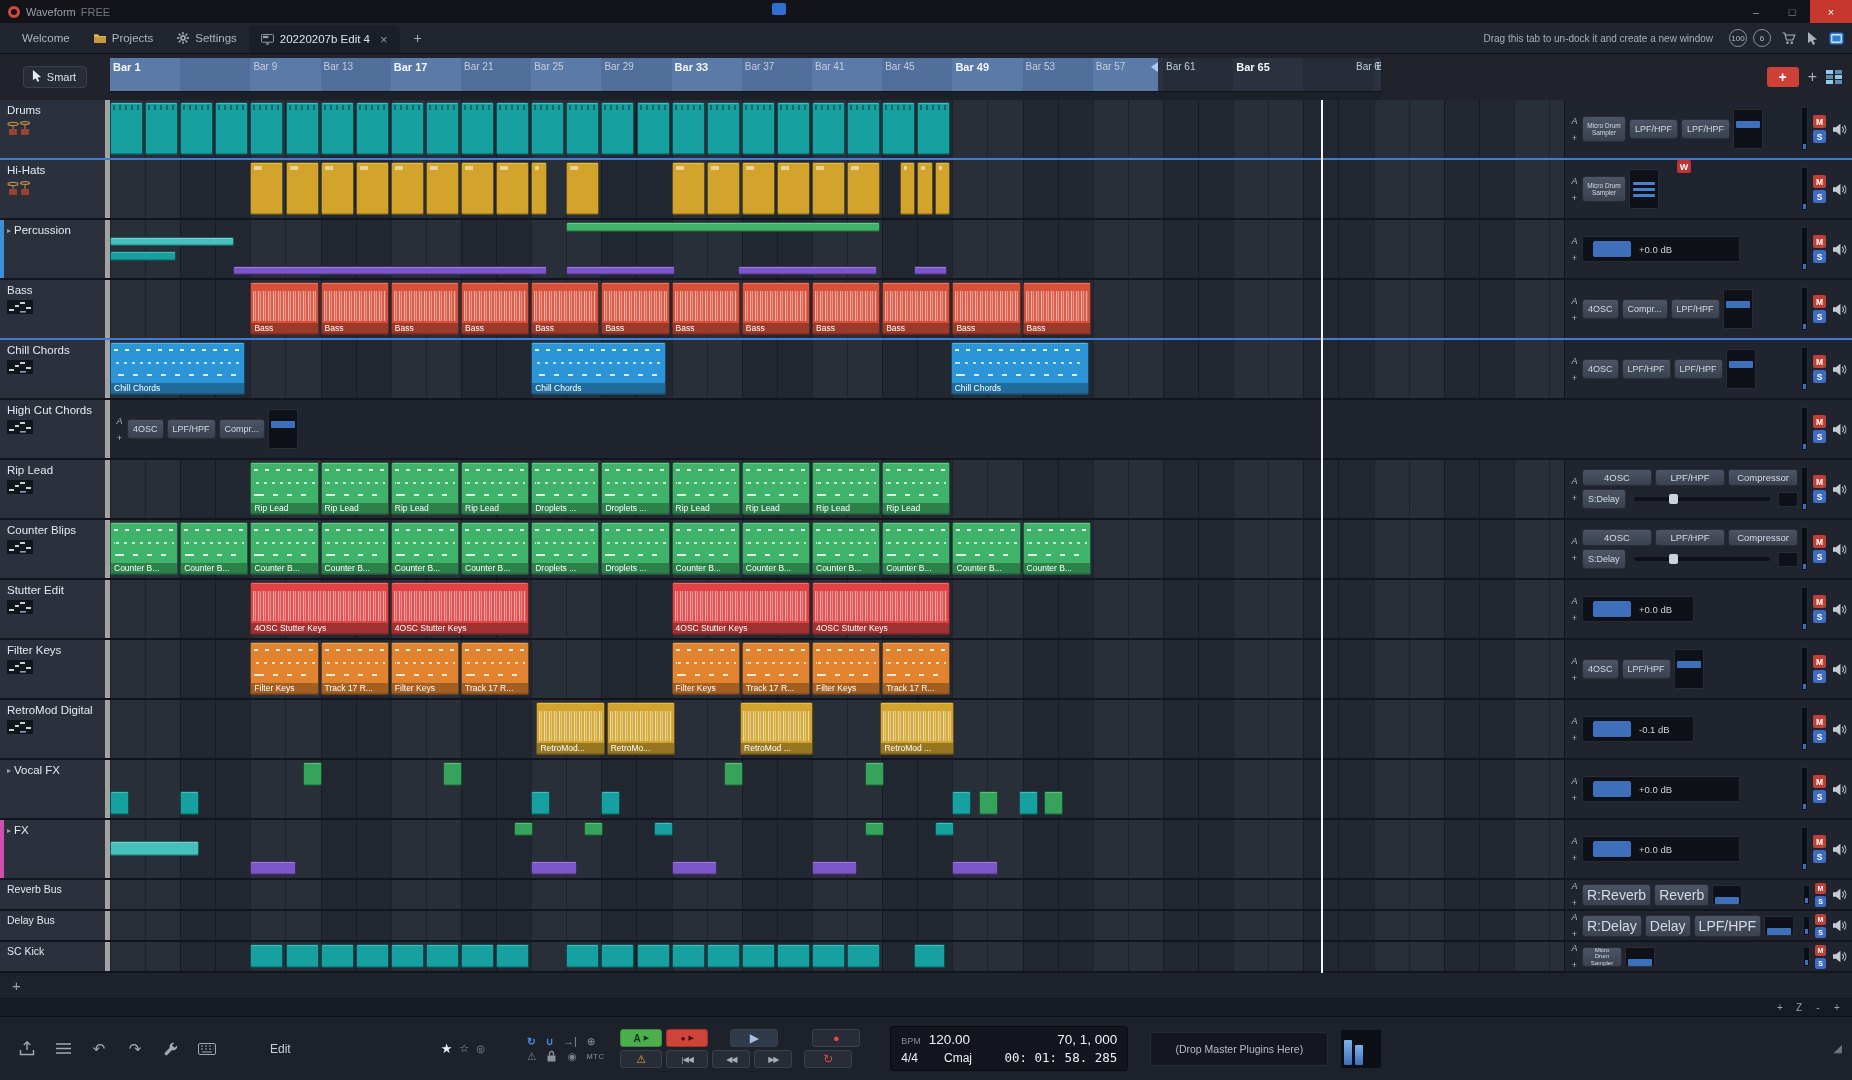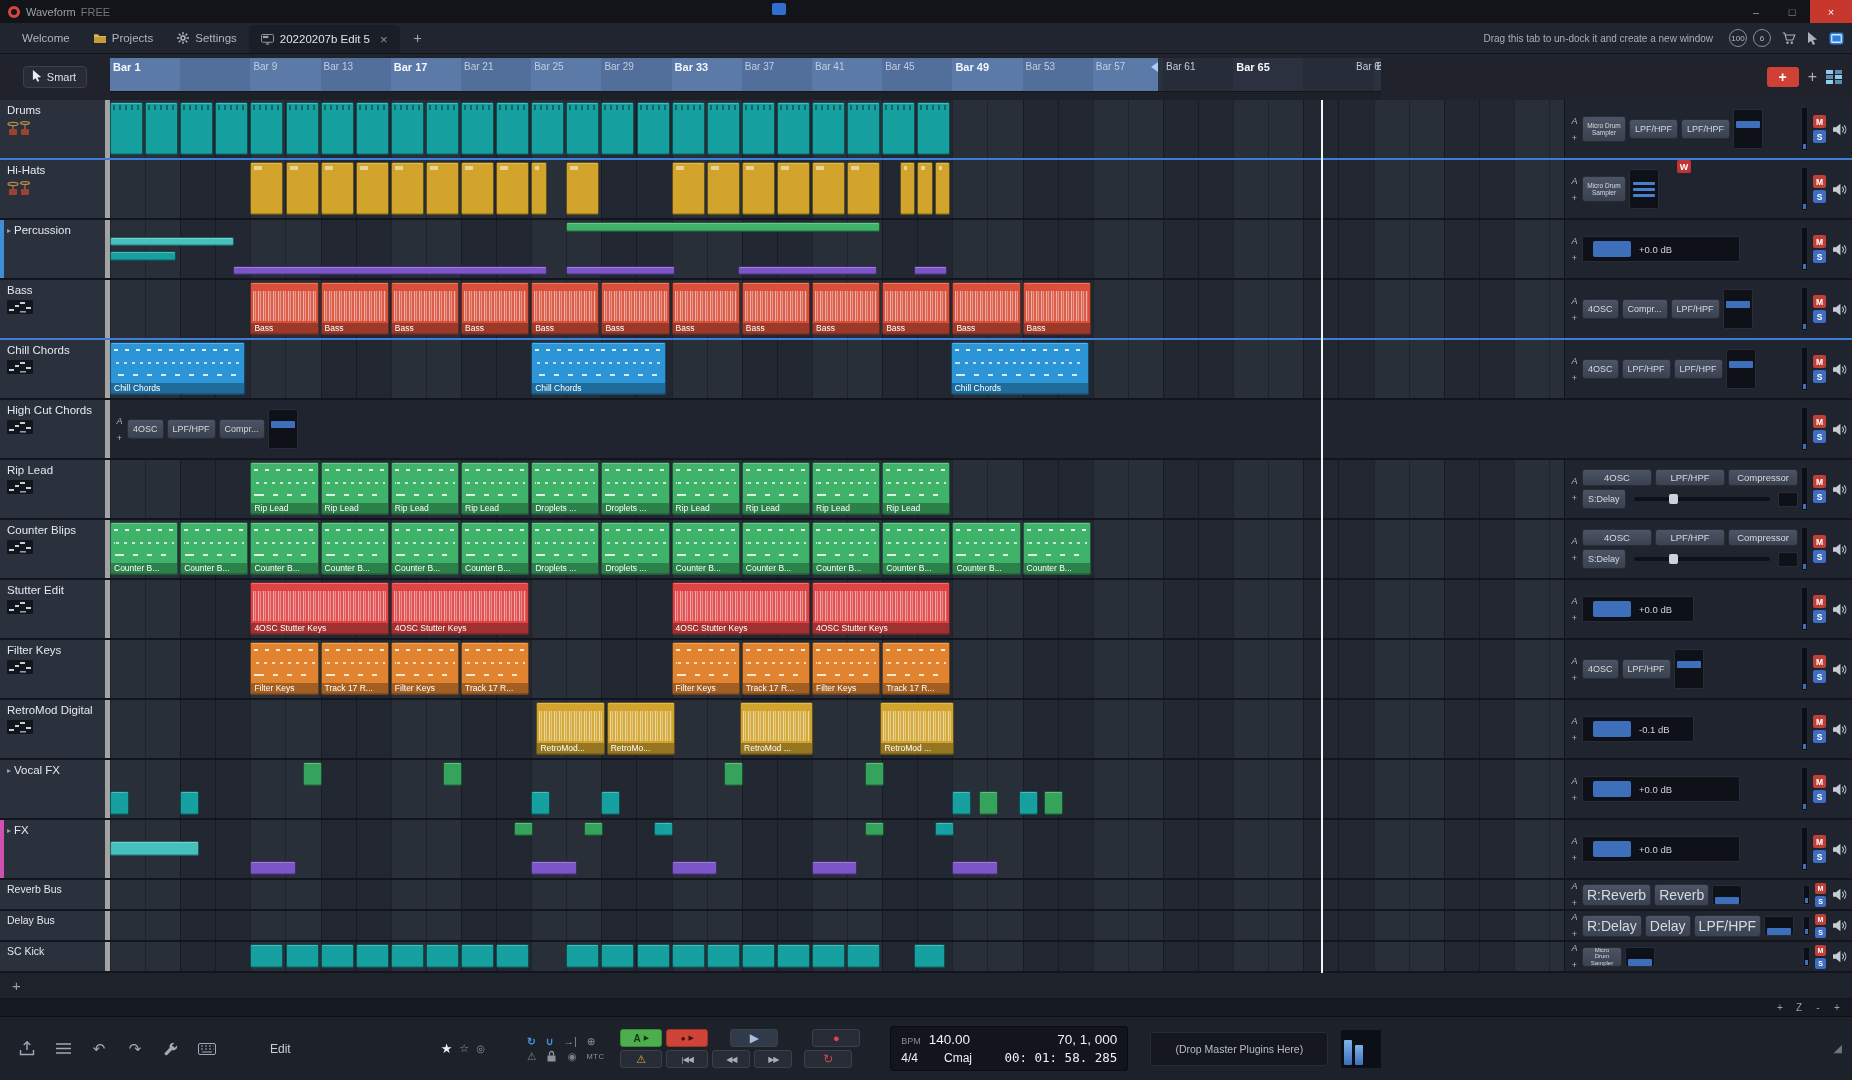--- a/index.html
+++ b/index.html
@@ -197,21 +197,21 @@
           <span class="tlabel">Settings</span>
         </div>
         <div class="tab active">
           <span class="ticon">
             <svg width="13" height="11" viewBox="0 0 14 12">
               <rect x="0.5" y="0.5" width="13" height="8.5" rx="1" fill="none" stroke="#9aa1ab"></rect>
               <rect x="2" y="2" width="6" height="2.5" fill="#9aa1ab"></rect>
               <path d="M5 11h4M7 9v2" stroke="#9aa1ab"></path>
             </svg>
           </span>
-          <span class="tlabel">20220207b Edit 5</span>
+          <span class="tlabel">20220207b Edit 4</span>
           <span class="tclose">×</span>
         </div>
       </div>
     <div class="addtab">+</div>
     <div class="spacer"></div>
     <div class="hint">Drag this tab to un-dock it and create a new window</div>
     <div class="cbadge">100</div>
     <div class="cbadge">6</div>
     <div class="tbicon">
         <svg width="14" height="13" viewBox="0 0 14 13">
@@ -1281,21 +1281,21 @@
         <div class="tb sm">|◀◀</div>
         <div class="tb sm2">◀◀</div>
         <div class="tb sm2">▶▶</div>
         <div class="gap8"></div>
         <div class="tb wide loop">↻</div>
       </div>
     </div>
     <div class="tpanel">
       <div class="tpr">
         <span class="tlab">BPM</span>
-        <span class="tval">140.00</span>
+        <span class="tval">120.00</span>
         <span class="sp"></span>
         <span class="tval">70, 1, 000</span>
       </div>
       <div class="tpr">
         <span class="tval s">4/4</span>
         <span class="tval s key">Cmaj</span>
         <span class="sp"></span>
         <span class="tval mono">00: 01: 58. 285</span>
       </div>
     </div>

